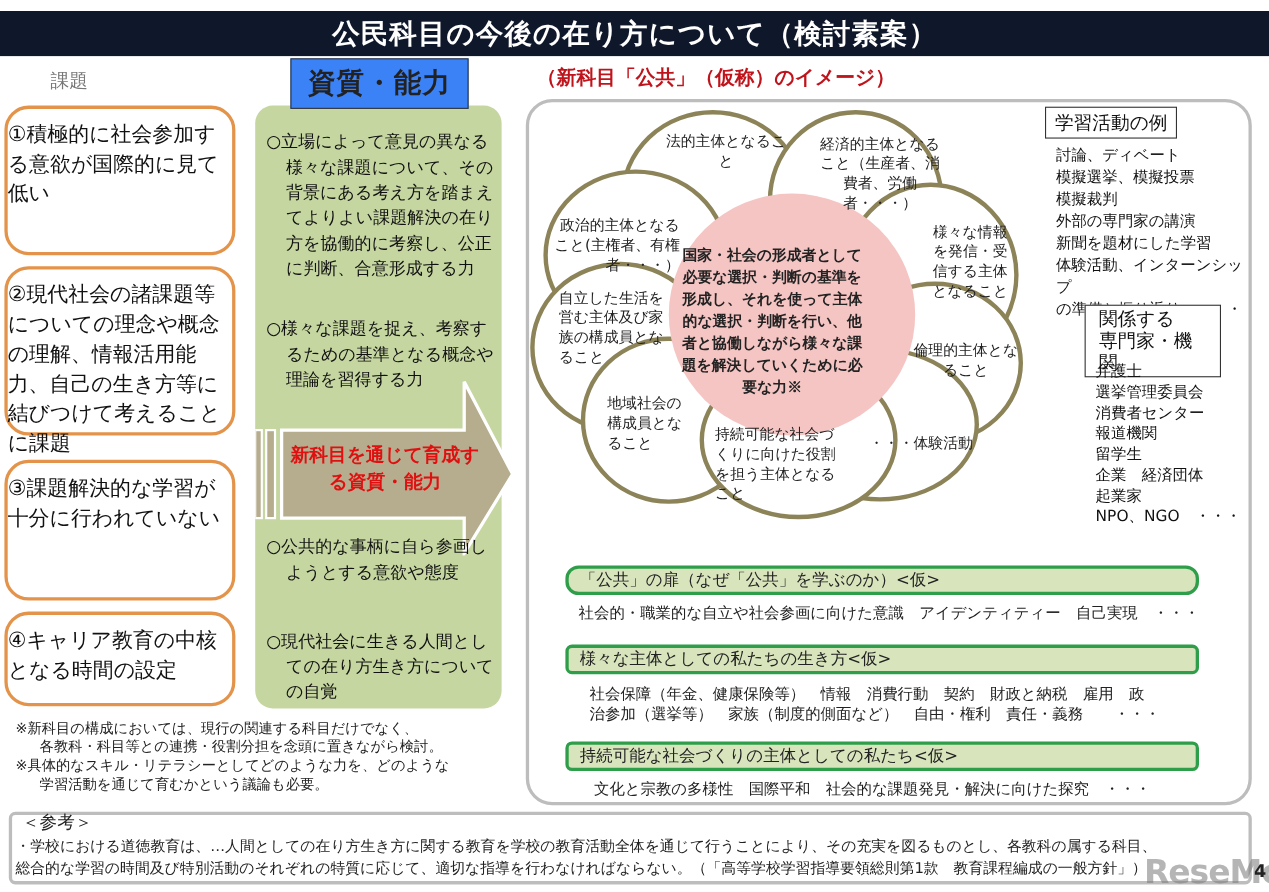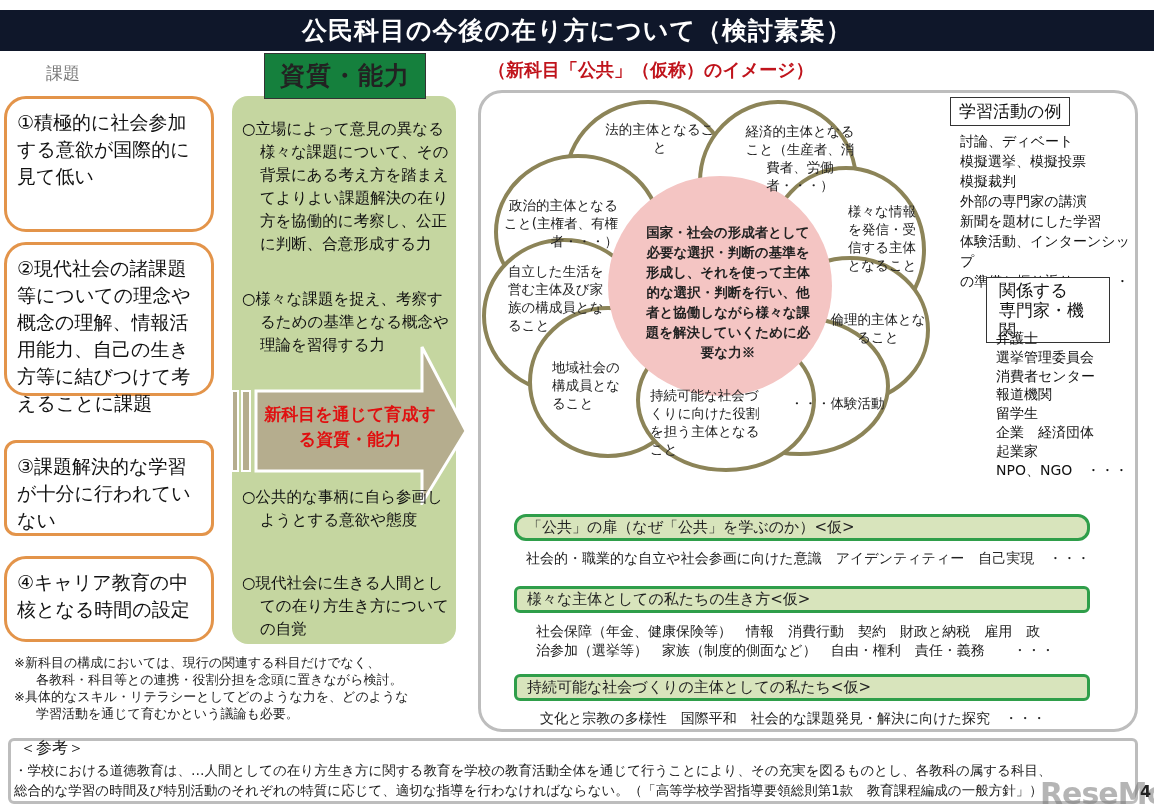--- a/index.html
+++ b/index.html
@@ -1,22 +1,22 @@
 <!DOCTYPE html>
 <html><head>
 <meta charset="utf-8">
 <style>
   * { box-sizing: border-box; margin: 0; padding: 0; }
   body { width: 1154px; height: 811px; background: #ffffff; font-family: "DejaVu Sans", sans-serif; color: #111; position: relative; overflow: hidden; }
   .abs { position: absolute; }
   .title-bar { left: 0; top: 10px; width: 1154px; height: 41px; background: #0f172a; color: #fff; font-weight: bold; font-size: 25px; text-align: center; line-height: 41px; letter-spacing: 1px; }
   .kadai-label { left: 46px; top: 62px; font-size: 17px; color: #777; }
-  .shishitsu-label { left: 264px; top: 53px; width: 162px; height: 46px; background: #15803d; border: 1.5px solid #333; font-size: 25px; font-weight: bold; text-align: center; line-height: 44px; color: #222; letter-spacing: 1px; }
+  .shishitsu-label { left: 264px; top: 53px; width: 162px; height: 46px; background: #3b82f6; border: 1.5px solid #333; font-size: 25px; font-weight: bold; text-align: center; line-height: 44px; color: #222; letter-spacing: 1px; }
   .image-title { left: 488px; top: 58px; color: #c0141c; font-weight: bold; font-size: 18px; }
-  .issue-box { left: 4px; width: 210px; border: 3px solid #e3944a; border-radius: 22px; background: #fff; font-size: 19px; line-height: 27px; padding: 10px 6px 6px 10px; color: #111; }
+  .issue-box { left: 4px; width: 210px; border: 3px solid #e3944a; border-radius: 22px; background: #fff; font-size: 19px; line-height: 27px; padding: 10px 6px 6px 0; color: #111; }
   .green-col { left: 232px; top: 96px; width: 224px; height: 548px; background: #c5d6a0; border-radius: 16px; }
   .green-text { left: 242px; width: 212px; font-size: 15.5px; line-height: 23px; color: #111; }
   .green-text .indent { padding-left: 18px; text-indent: -18px; display: block; }
   .arrow-wrap { left: 232px; top: 345px; width: 236px; height: 160px; }
   .arrow-label { left: 262px; top: 402px; width: 176px; font-size: 17px; font-weight: bold; color: #e01010; text-align: center; line-height: 25px; }
   .notes { left: 14px; top: 654px; font-size: 13px; line-height: 17px; color: #222; width: 470px; }
   .notes .sub { padding-left: 22px; display: block; }
   .main-panel { left: 478px; top: 90px; width: 660px; height: 642px; border: 3px solid #bdbdbd; border-radius: 24px; background: #fff; }
   .petal-text { font-size: 13.5px; line-height: 18px; color: #222; text-align: center; }
   .center-text { font-family: "DejaVu Serif", serif; font-weight: bold; font-size: 13.5px; line-height: 20px; color: #222; text-align: center; }
@@ -31,21 +31,21 @@
   .page-num { left: 1140px; top: 782px; font-size: 16px; font-weight: bold; color: #222; }
 </style>
 </head>
 <body>
 
 <div class="abs title-bar">公民科目の今後の在り方について（検討素案）</div>
 
 <div class="abs kadai-label">課題</div>
 <div class="abs issue-box" style="top:96px;height:136px;">①積極的に社会参加する意欲が国際的に見て低い</div>
 <div class="abs issue-box" style="top:242px;height:154px;">②現代社会の諸課題等についての理念や概念の理解、情報活用能力、自己の生き方等に結びつけて考えることに課題</div>
-<div class="abs issue-box" style="top:440px;height:96px;border-radius:12px;">③課題解決的な学習が十分に行われていない</div>
+<div class="abs issue-box" style="top:418px;height:128px;">③課題解決的な学習が十分に行われていない</div>
 <div class="abs issue-box" style="top:556px;height:86px;">④キャリア教育の中核となる時間の設定</div>
 
 <div class="abs green-col"></div>
 <div class="abs shishitsu-label">資質・能力</div>
 <div class="abs green-text" style="top:118px;">
     <span class="indent">○立場によって意見の異なる様々な課題について、その背景にある考え方を踏まえてよりよい課題解決の在り方を協働的に考察し、公正に判断、合意形成する力</span>
   </div>
 <div class="abs green-text" style="top:288px;">
     <span class="indent">○様々な課題を捉え、考察するための基準となる概念や理論を習得する力</span>
   </div>
@@ -92,21 +92,21 @@
 <div class="abs petal-text" style="left:600px;top:120px;width:120px;">法的主体となること</div>
 <div class="abs petal-text" style="left:740px;top:122px;width:120px;">経済的主体となること（生産者、消費者、労働者・・・）</div>
 <div class="abs petal-text" style="left:500px;top:196px;width:118px;text-align:right;">政治的主体となること(主権者、有権者・・・）</div>
 <div class="abs petal-text" style="left:842px;top:202px;width:80px;">様々な情報を発信・受信する主体となること</div>
 <div class="abs petal-text" style="left:508px;top:262px;width:96px;text-align:left;">自立した生活を営む主体及び家族の構成員となること</div>
 <div class="abs petal-text" style="left:824px;top:310px;width:108px;">倫理的主体となること</div>
 <div class="abs petal-text" style="left:552px;top:358px;width:76px;text-align:left;">地域社会の構成員となること</div>
 <div class="abs petal-text" style="left:650px;top:386px;width:110px;text-align:left;">持続可能な社会づくりに向けた役割を担う主体となること</div>
 <div class="abs petal-text" style="left:790px;top:394px;width:100px;text-align:left;">・・・体験活動</div>
 
-<div class="abs center-text" style="left:644px;top:222px;width:168px;">国家・社会の形成者として必要な選択・判断の基準を形成し、それを使って主体的な選択・判断を行い、他者と協働しながら様々な課題を解決していくために必要な力※</div>
+<div class="abs center-text" style="left:618px;top:222px;width:168px;">国家・社会の形成者として必要な選択・判断の基準を形成し、それを使って主体的な選択・判断を行い、他者と協働しながら様々な課題を解決していくために必要な力※</div>
 
 <div class="abs side-box" style="left:950px;top:97px;">学習活動の例</div>
 <div class="abs side-list" style="left:960px;top:131px;width:180px;">
   <div>討論、ディベート</div>
   <div>模擬選挙、模擬投票</div>
   <div>模擬裁判</div>
   <div>外部の専門家の講演</div>
   <div>新聞を題材にした学習</div>
   <div>体験活動、インターンシップ</div>
   <div>の準備と振り返り　・・・</div>

